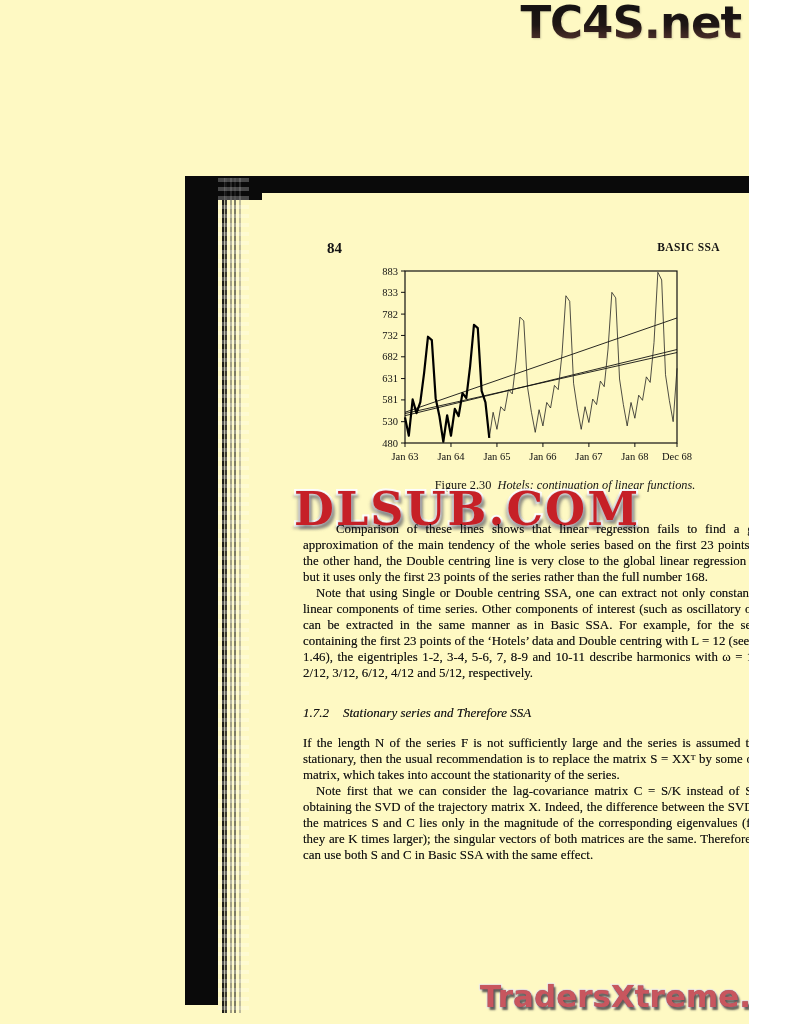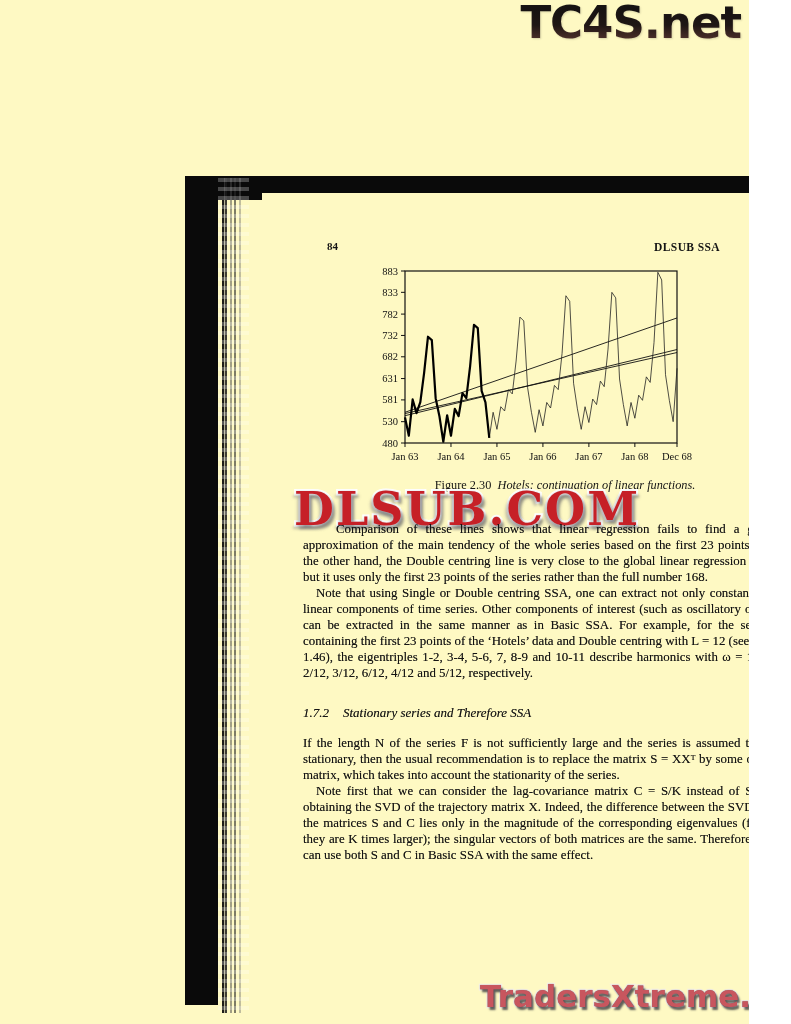--- a/index.html
+++ b/index.html
@@ -35,21 +35,21 @@
         rgba(25,25,25,0.85) 7px 9px,
         rgba(0,0,0,0) 9px 12px,
         rgba(70,70,70,0.5) 12px 14px,
         rgba(0,0,0,0) 14px 16px,
         rgba(40,40,40,0.6) 16px 18px,
         rgba(0,0,0,0) 18px 21px,
         rgba(100,100,100,0.4) 21px 23px,
         rgba(0,0,0,0) 23px 31px);}
 
   
-  .page-number{position:absolute;left:327px;top:240px;font-size:11px;font-weight:bold;}
+  .page-number{position:absolute;left:327px;top:240px;font-size:15px;font-weight:bold;}
   .running-title{position:absolute;right:29px;top:241px;font-size:11.5px;font-weight:bold;letter-spacing:0.4px;}
 
   .chart-wrap{position:absolute;left:368px;top:262px;width:345px;height:205px;}
 
   .fig-caption{position:absolute;left:330px;top:478px;width:470px;text-align:center;font-size:12.3px;}
   .fig-caption .cap-title{font-style:italic;}
 
   .body-text{position:absolute;left:303px;top:521px;width:470px;
     font-size:12.9px;line-height:16px;text-align:justify;
     text-shadow:0 0 0.5px rgba(0,0,0,0.5);}
@@ -68,21 +68,21 @@
 <div class="page">
 
   <div class="wm-top">TC4S.net</div>
 
   <div class="scan-bar-h"></div>
   <div class="scan-bar-notch"></div>
   <div class="scan-band-v"></div>
   <div class="scan-streaks"></div>
 
   <div class="page-number">84</div>
-  <div class="running-title">DLSUB SSA</div>
+  <div class="running-title">BASIC SSA</div>
 
   <div class="chart-wrap">
     <svg id="chart-svg" width="345" height="205" viewBox="0 0 345 205" xmlns="http://www.w3.org/2000/svg">
         <rect x="37" y="9" width="272" height="172" fill="none" stroke="#111" stroke-width="1.2"></rect>
         <line x1="33" y1="181" x2="37" y2="181" stroke="#111" stroke-width="1"></line>
         <text x="30" y="184.5" text-anchor="end" font-size="10.5" font-family="Liberation Serif, serif" fill="#111">480</text>
         <line x1="33" y1="159.66004962779155" x2="37" y2="159.66004962779155" stroke="#111" stroke-width="1"></line>
         <text x="30" y="163.16004962779155" text-anchor="end" font-size="10.5" font-family="Liberation Serif, serif" fill="#111">530</text>
         <line x1="33" y1="137.89330024813896" x2="37" y2="137.89330024813896" stroke="#111" stroke-width="1"></line>
         <text x="30" y="141.39330024813896" text-anchor="end" font-size="10.5" font-family="Liberation Serif, serif" fill="#111">581</text>

